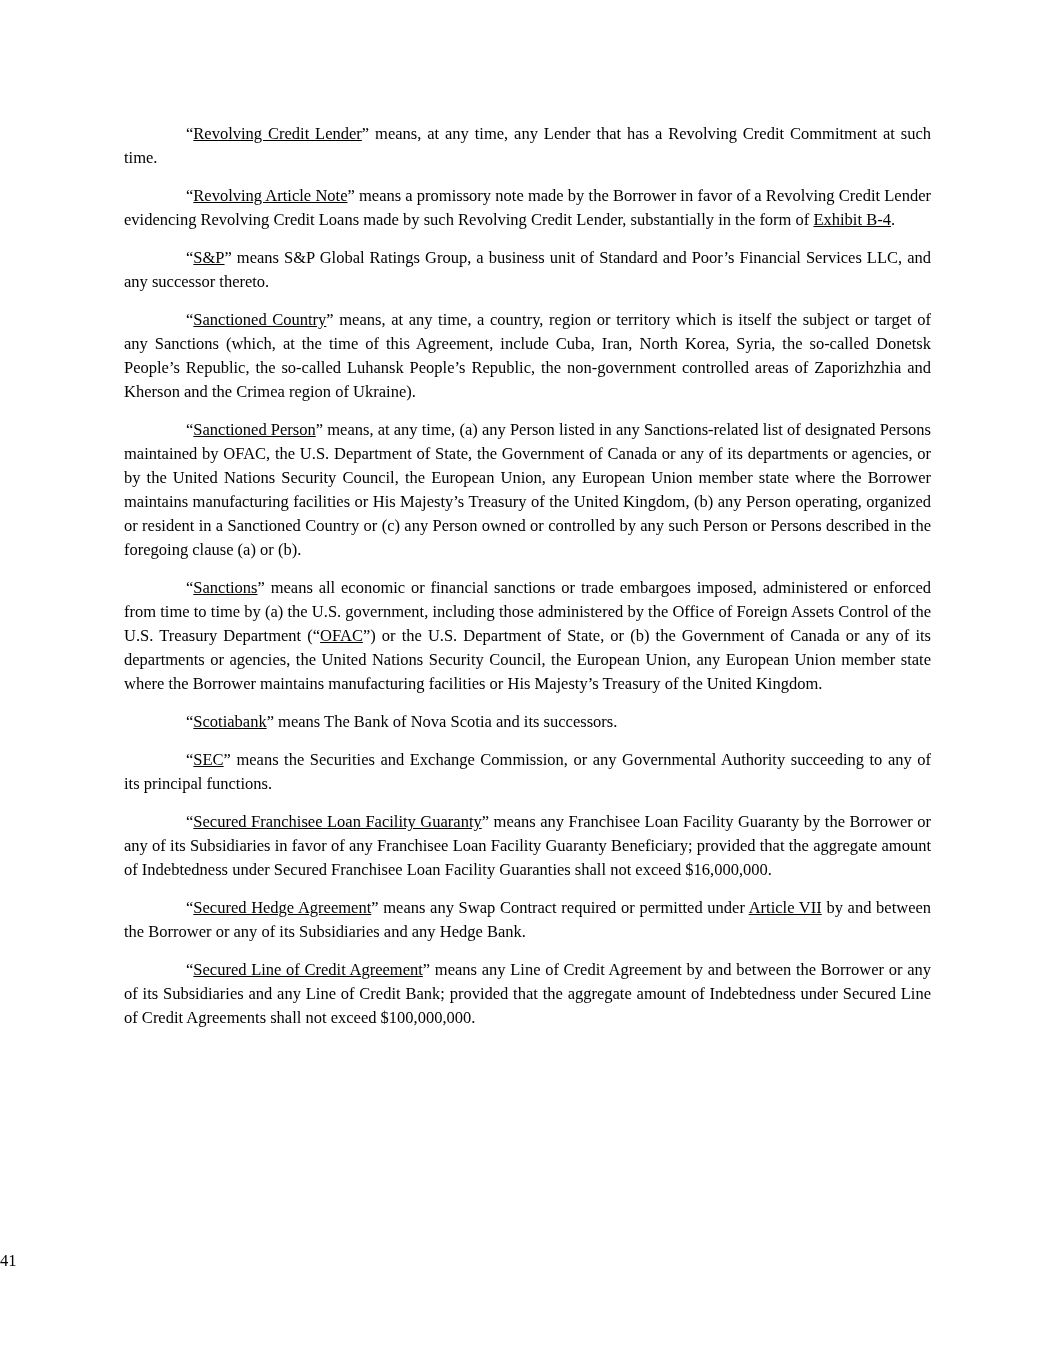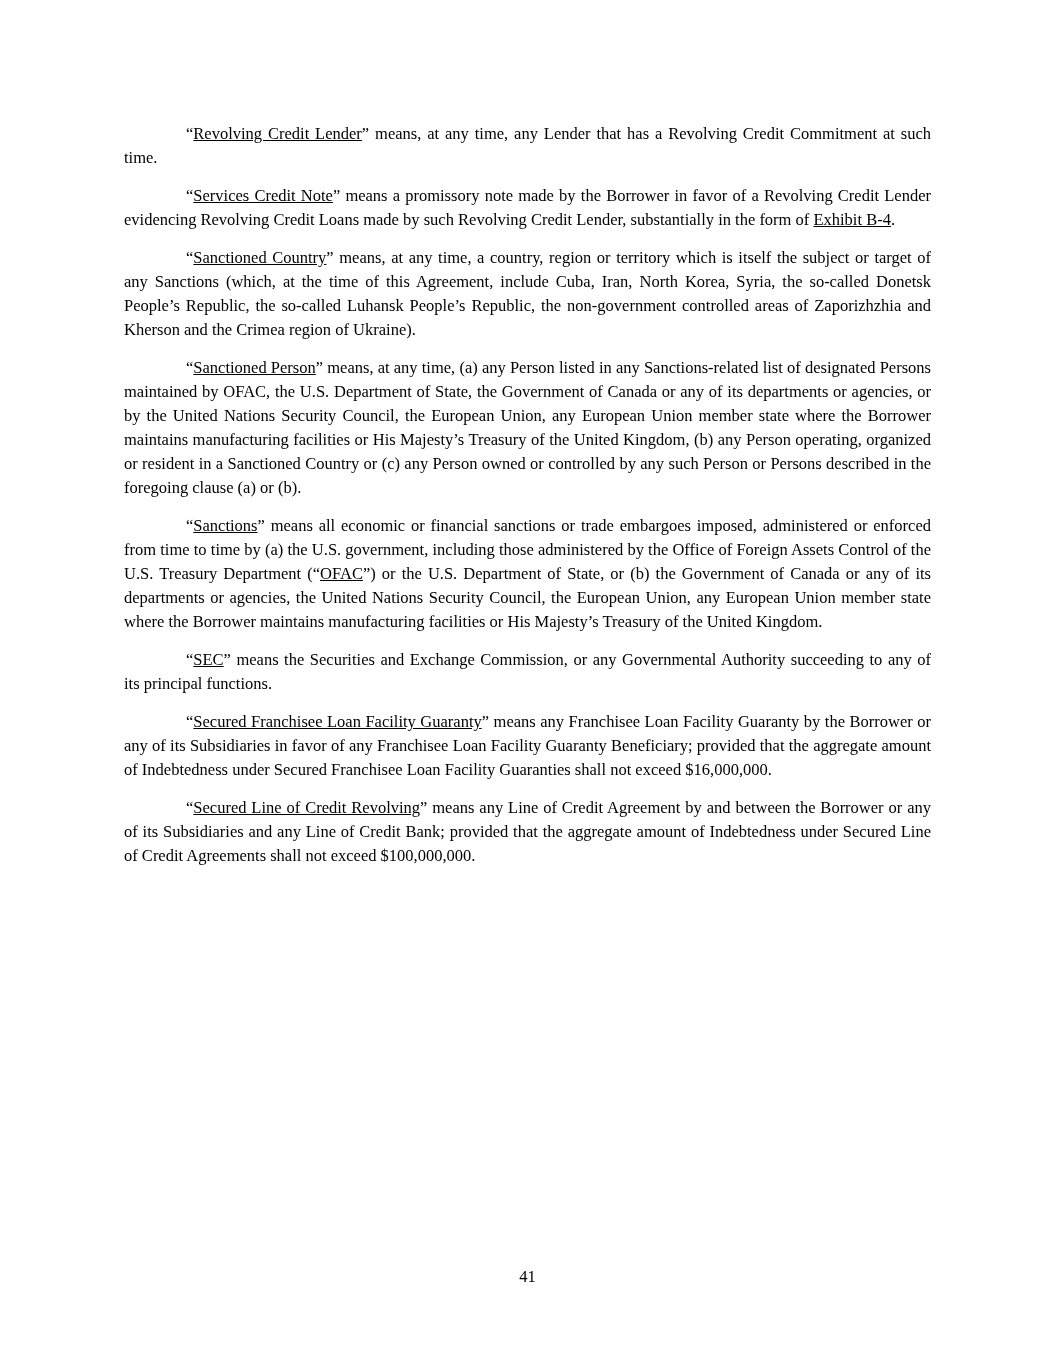--- a/index.html
+++ b/index.html
@@ -24,35 +24,38 @@
   .content p.para {
     margin: 0 0 14px 0;
     text-align: justify;
     text-indent: 62px;
   }
   .u {
     text-decoration: underline;
   }
   .page-number {
     position: absolute;
-    bottom: 76px;
+    bottom: 92px;
     left: 0;
     width: 100%;
-    text-align: center;
+    text-align: left;
     text-indent: 0;
   }
 </style>
 </head>
 <body>
 
 <div class="page">
   <div class="content" id="paragraphs">
       <p class="para"><span>“</span><span class="u">Revolving Credit Lender</span><span>” means, at any time, any Lender that has a Revolving Credit Commitment at such time.</span></p>
-      <p class="para"><span>“</span><span class="u">Services Credit Note</span><span>” means a promissory note made by the Borrower in favor of a Revolving Credit Lender evidencing Revolving Credit Loans made by such Revolving Credit Lender, substantially in the form of </span><span class="u">Exhibit B-4</span><span>.</span></p>
+      <p class="para"><span>“</span><span class="u">Revolving Article Note</span><span>” means a promissory note made by the Borrower in favor of a Revolving Credit Lender evidencing Revolving Credit Loans made by such Revolving Credit Lender, substantially in the form of </span><span class="u">Exhibit B-4</span><span>.</span></p>
+      <p class="para"><span>“</span><span class="u">S&amp;P</span><span>” means S&amp;P Global Ratings Group, a business unit of Standard and Poor’s Financial Services LLC, and any successor thereto.</span></p>
       <p class="para"><span>“</span><span class="u">Sanctioned Country</span><span>” means, at any time, a country, region or territory which is itself the subject or target of any Sanctions (which, at the time of this Agreement, include Cuba, Iran, North Korea, Syria, the so-called Donetsk People’s Republic, the so-called Luhansk People’s Republic, the non-government controlled areas of Zaporizhzhia and Kherson and the Crimea region of Ukraine).</span></p>
       <p class="para"><span>“</span><span class="u">Sanctioned Person</span><span>” means, at any time, (a) any Person listed in any Sanctions-related list of designated Persons maintained by OFAC, the U.S. Department of State, the Government of Canada or any of its departments or agencies, or by the United Nations Security Council, the European Union, any European Union member state where the Borrower maintains manufacturing facilities or His Majesty’s Treasury of the United Kingdom, (b) any Person operating, organized or resident in a Sanctioned Country or (c) any Person owned or controlled by any such Person or Persons described in the foregoing clause (a) or (b).</span></p>
       <p class="para"><span>“</span><span class="u">Sanctions</span><span>” means all economic or financial sanctions or trade embargoes imposed, administered or enforced from time to time by (a) the U.S. government, including those administered by the Office of Foreign Assets Control of the U.S. Treasury Department (“</span><span class="u">OFAC</span><span>”) or the U.S. Department of State, or (b) the Government of Canada or any of its departments or agencies, the United Nations Security Council, the European Union, any European Union member state where the Borrower maintains manufacturing facilities or His Majesty’s Treasury of the United Kingdom.</span></p>
+      <p class="para"><span>“</span><span class="u">Scotiabank</span><span>” means The Bank of Nova Scotia and its successors.</span></p>
       <p class="para"><span>“</span><span class="u">SEC</span><span>” means the Securities and Exchange Commission, or any Governmental Authority succeeding to any of its principal functions.</span></p>
       <p class="para"><span>“</span><span class="u">Secured Franchisee Loan Facility Guaranty</span><span>” means any Franchisee Loan Facility Guaranty by the Borrower or any of its Subsidiaries in favor of any Franchisee Loan Facility Guaranty Beneficiary; provided that the aggregate amount of Indebtedness under Secured Franchisee Loan Facility Guaranties shall not exceed $16,000,000.</span></p>
-      <p class="para"><span>“</span><span class="u">Secured Line of Credit Revolving</span><span>” means any Line of Credit Agreement by and between the Borrower or any of its Subsidiaries and any Line of Credit Bank; provided that the aggregate amount of Indebtedness under Secured Line of Credit Agreements shall not exceed $100,000,000.</span></p>
+      <p class="para"><span>“</span><span class="u">Secured Hedge Agreement</span><span>” means any Swap Contract required or permitted under </span><span class="u">Article VII</span><span> by and between the Borrower or any of its Subsidiaries and any Hedge Bank.</span></p>
+      <p class="para"><span>“</span><span class="u">Secured Line of Credit Agreement</span><span>” means any Line of Credit Agreement by and between the Borrower or any of its Subsidiaries and any Line of Credit Bank; provided that the aggregate amount of Indebtedness under Secured Line of Credit Agreements shall not exceed $100,000,000.</span></p>
     </div>
   <div class="page-number">41</div>
 </div>
 
 </body></html>

